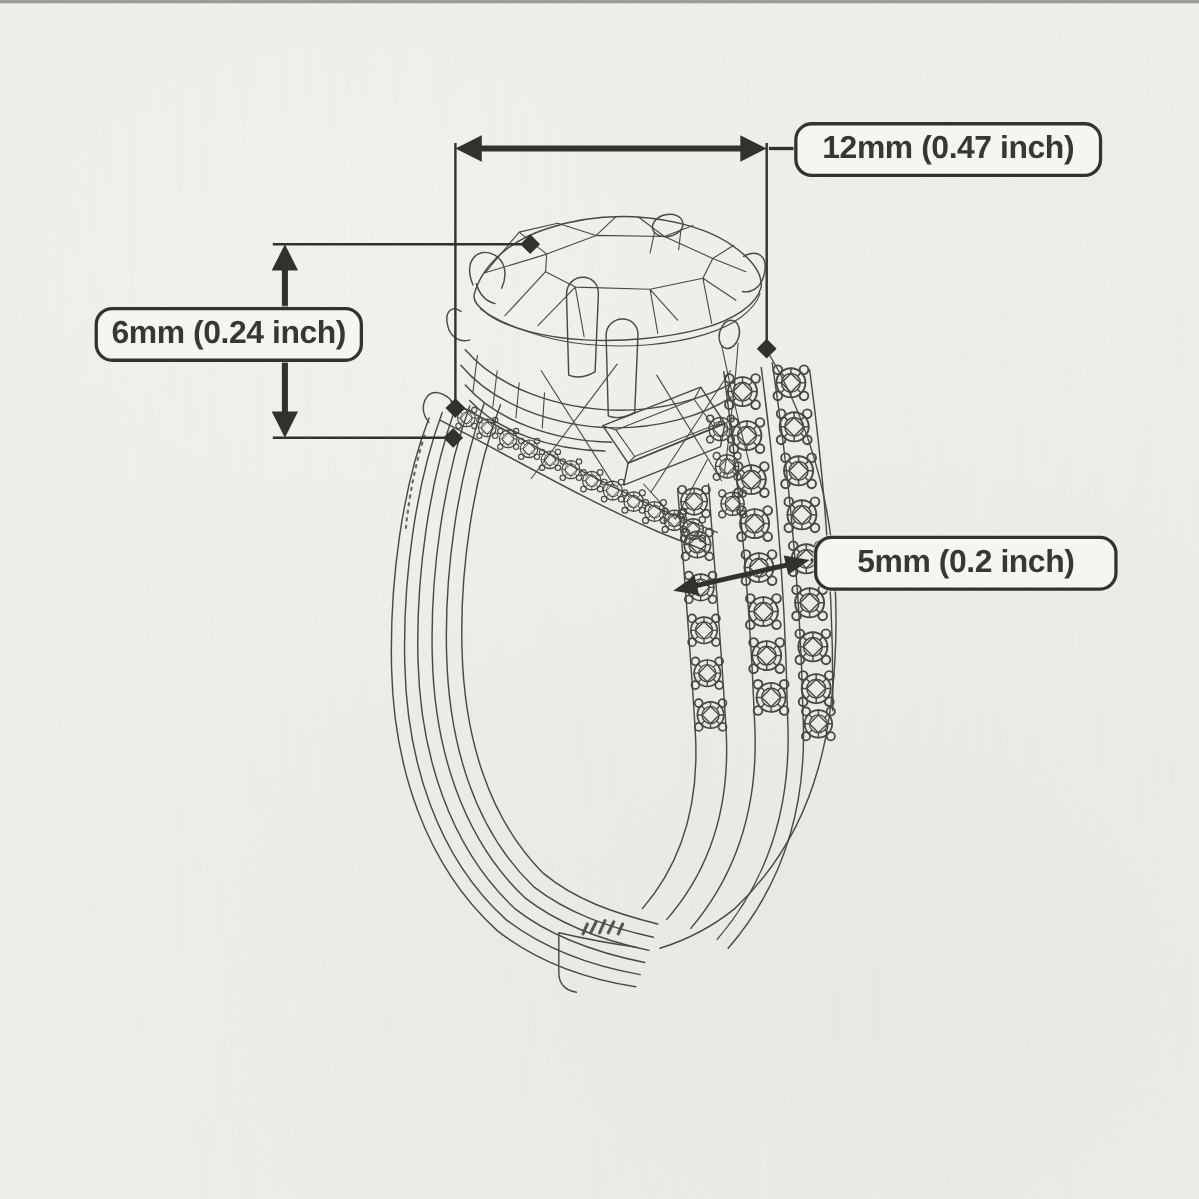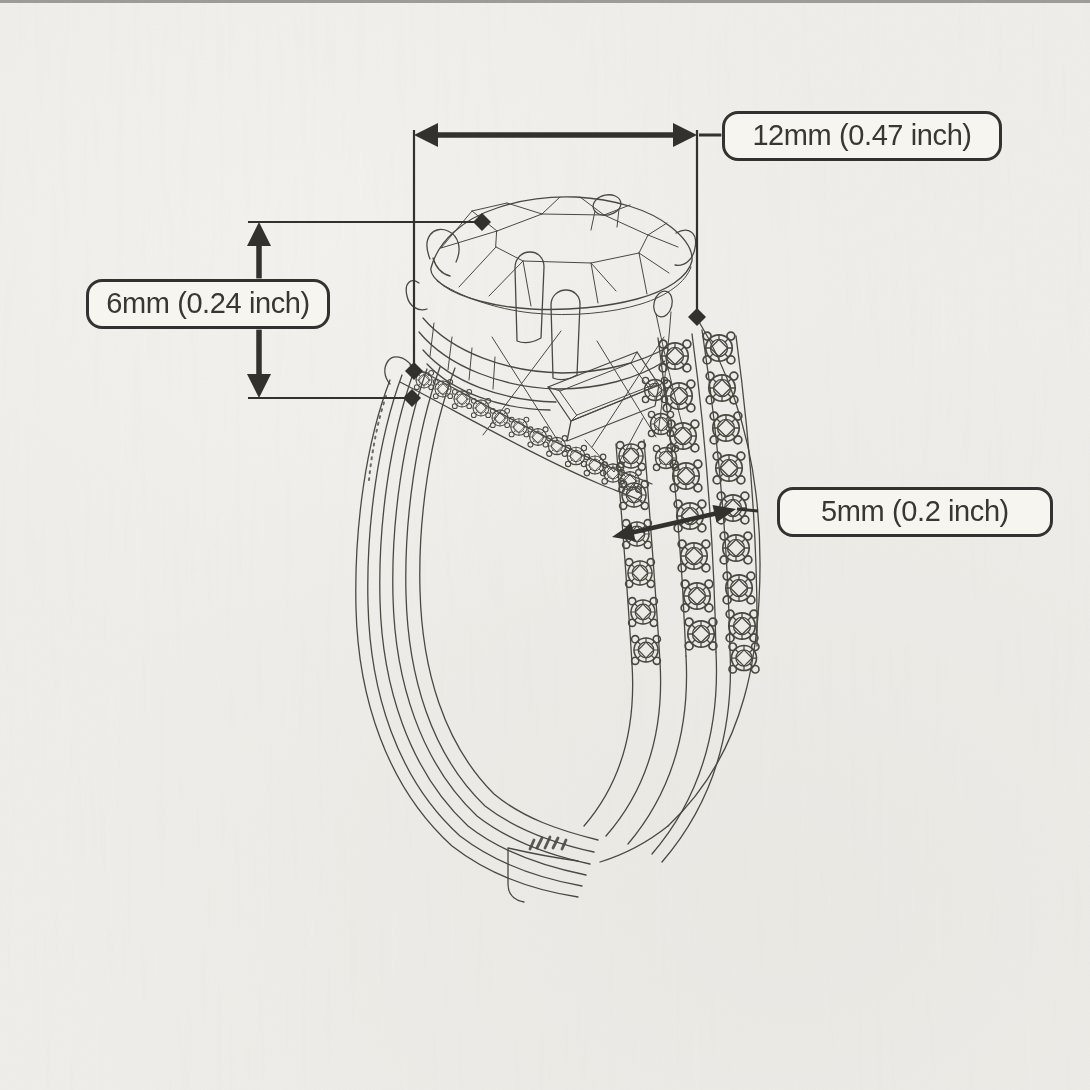--- a/index.html
+++ b/index.html
@@ -14,26 +14,26 @@
       radial-gradient(1100px 900px at 72% 82%, #eceae5 0%, rgba(236,234,229,0) 65%),
       var(--paper);
     font-family:"Liberation Sans", sans-serif;
   }
   .top-strip{position:absolute;left:0;top:0;width:100%;height:3px;background:var(--paper-edge);}
   .layer{position:absolute;left:0;top:0;width:1090px;height:1090px;}
   .dim-label{
     position:absolute;display:flex;align-items:center;justify-content:center;
     box-sizing:border-box;border:3.5px solid var(--label-border);
     border-radius:16px;background:var(--label-bg);
-    font-size:29px;font-weight:400;letter-spacing:-0.4px;color:var(--label-text);
+    font-size:29px;font-weight:700;letter-spacing:-0.4px;color:var(--label-text);
     padding-bottom:2px; box-shadow:0 0 0 1px rgba(240,239,235,.6);
   }
   #lbl-width{left:722px;top:111px;width:280px;height:50px;}
   #lbl-height{left:86px;top:279px;width:244px;height:50px;}
-  #lbl-band{left:777px;top:487px;width:276px;height:50px;}
+  #lbl-band{left:740px;top:487px;width:276px;height:50px;}
   .k{stroke:var(--ink);fill:none;stroke-width:1.3;stroke-linecap:round;stroke-linejoin:round;}
   .f{stroke-width:1;}
   .dimline{stroke:var(--dim);fill:none;}
   .thick{stroke-width:5.5;}
   .mid{stroke-width:3;}
   .thin{stroke-width:2.2;}
   .dfill{fill:var(--dim);stroke:none;}
 </style>
 </head>
 <body>

